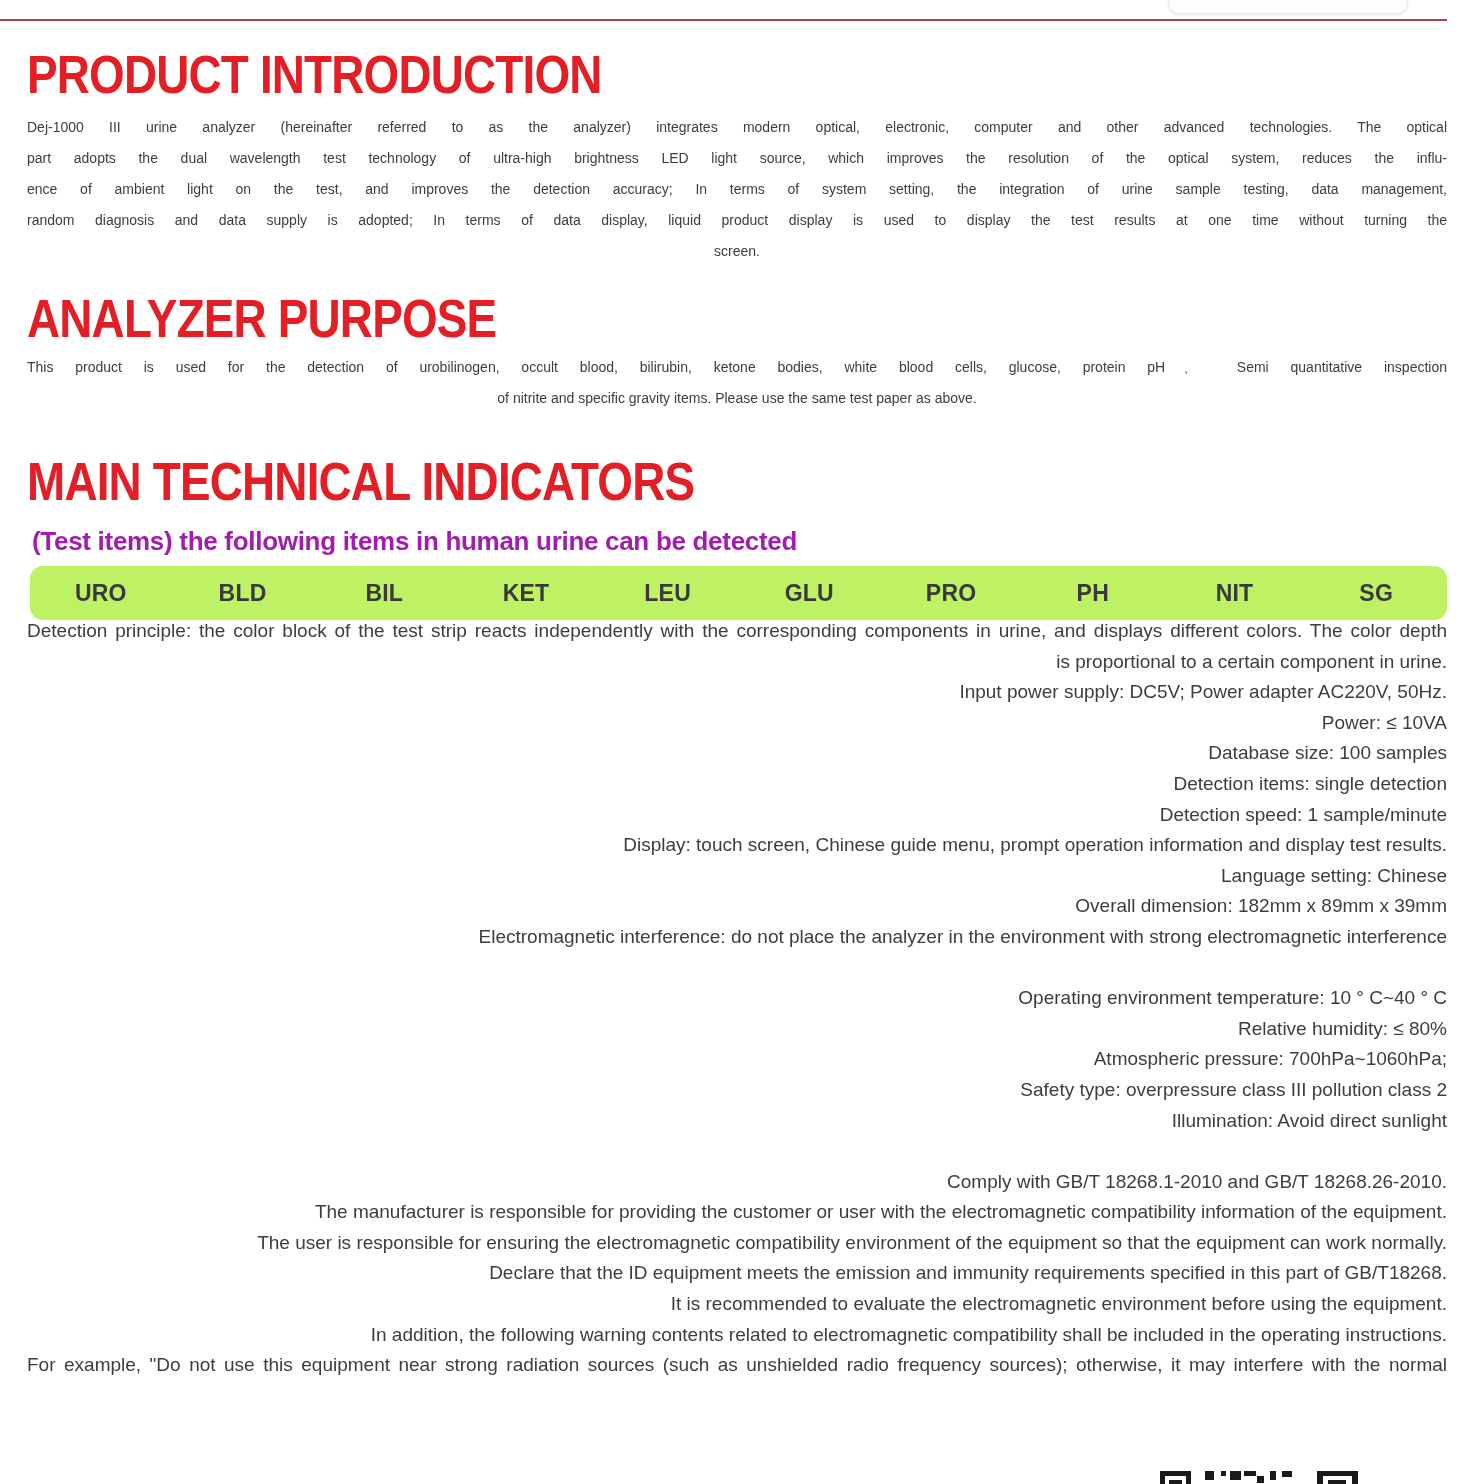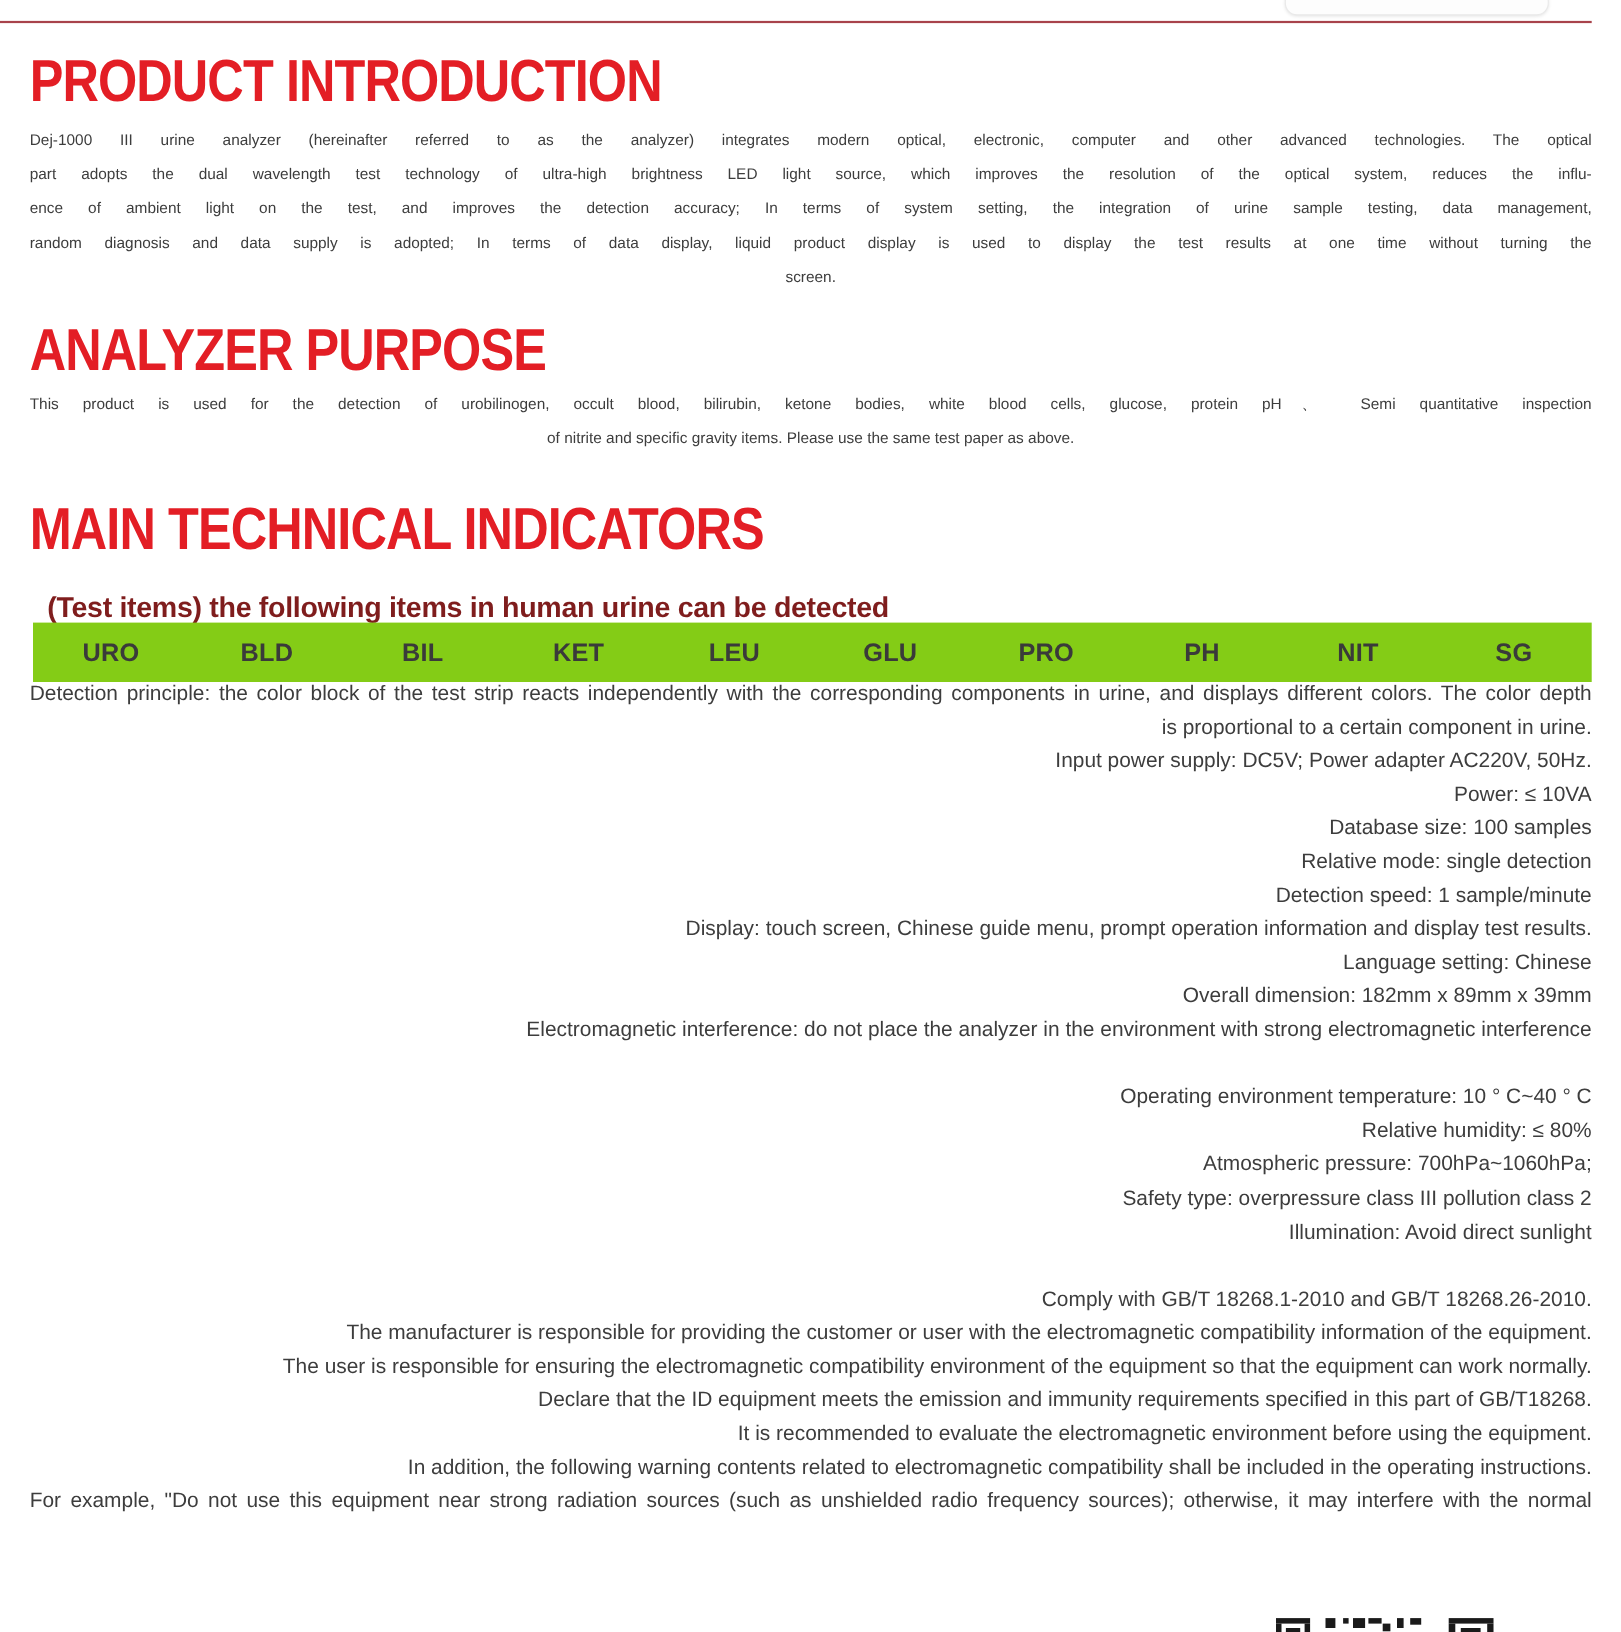--- a/index.html
+++ b/index.html
@@ -20,34 +20,34 @@
     position:absolute;top:19px;left:0;width:1447px;height:2px;
     background:#a8434b;
   }
   .h{
     position:absolute;left:27px;margin:0;
     color:#e31e25;font-size:54px;font-weight:bold;line-height:52px;
     letter-spacing:-1px;white-space:nowrap;
     transform:scaleX(0.85);transform-origin:left top;
   }
   .subtitle{
-    position:absolute;left:27px;margin:16px;
-    color:#7f1d1d;font-size:26px;font-weight:bold;line-height:36px;
+    position:absolute;left:27px;margin:5px;
+    color:#a21caf;font-size:26px;font-weight:bold;line-height:36px;
     white-space:nowrap;letter-spacing:-0.3px;
   }
   .para{position:absolute;left:27px;width:1420px;font-size:14px;}
   .para .jline{line-height:31px;text-align:justify;text-align-last:justify;white-space:normal;height:31px;overflow:hidden;}
   .para .lline{line-height:31px;text-align:center;height:31px;overflow:hidden;}
   .specs{position:absolute;left:27px;width:1420px;font-size:19px;}
   .specs .jline{line-height:30.6px;height:30.6px;text-align:justify;text-align-last:justify;overflow:hidden;}
   .specs .lline{line-height:30.6px;height:30.6px;text-align:right;overflow:hidden;white-space:nowrap;}
   .specs .gap{height:30.6px;}
   .band{
     position:absolute;left:30px;top:566px;width:1417px;height:54px;
-    background:#84cc16;display:flex;align-items:center;
+    background:#bef264;display:flex;align-items:center;border-radius:13px;
   }
   .band .cell{
     flex:1;text-align:center;font-size:23px;font-weight:bold;color:#3a3a3a;
     letter-spacing:0.2px;
   }
   .qr{position:absolute;left:1160px;top:1471px;width:198px;height:13px;overflow:hidden;}
 </style>
 </head>
 <body>
 
@@ -90,21 +90,21 @@
     <div class="cell">SG</div>
   </div>
 
   <div class="specs" style="top:616px">
     <div class="jline">Detection principle: the color block of the test strip reacts independently with the corresponding components in urine, and displays different colors. The color depth</div>
     <div class="lline">is proportional to a certain component in urine.</div>
 
     <div class="lline">Input power supply: DC5V; Power adapter AC220V, 50Hz.</div>
     <div class="lline">Power: ≤ 10VA</div>
     <div class="lline">Database size: 100 samples</div>
-    <div class="lline">Relative mode: single detection</div>
+    <div class="lline">Detection items: single detection</div>
     <div class="lline">Detection speed: 1 sample/minute</div>
     <div class="lline">Display: touch screen, Chinese guide menu, prompt operation information and display test results.</div>
     <div class="lline">Language setting: Chinese</div>
     <div class="lline">Overall dimension: 182mm x 89mm x 39mm</div>
     <div class="lline">Electromagnetic interference: do not place the analyzer in the environment with strong electromagnetic interference</div>
 
     <div class="gap"></div>
 
     <div class="lline">Operating environment temperature: 10 ° C~40 ° C</div>
     <div class="lline">Relative humidity: ≤ 80%</div>

